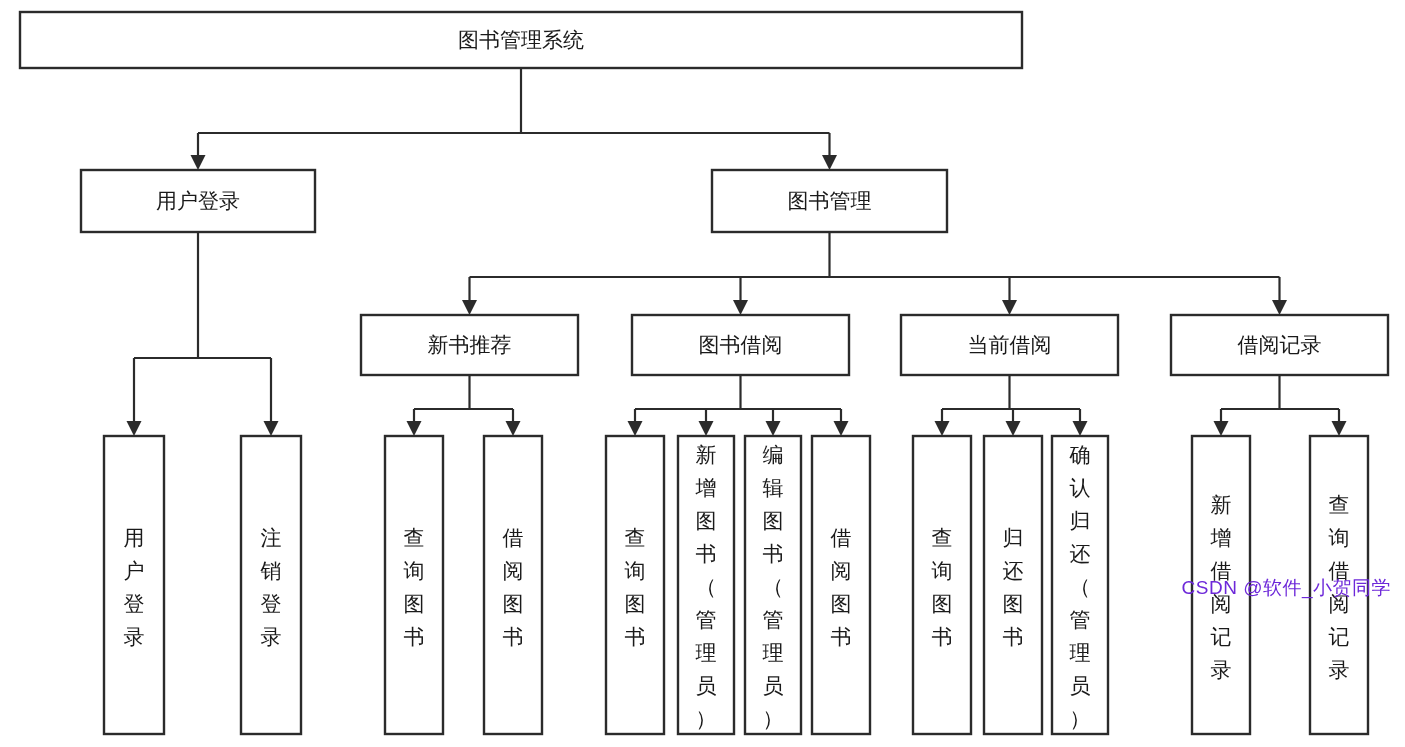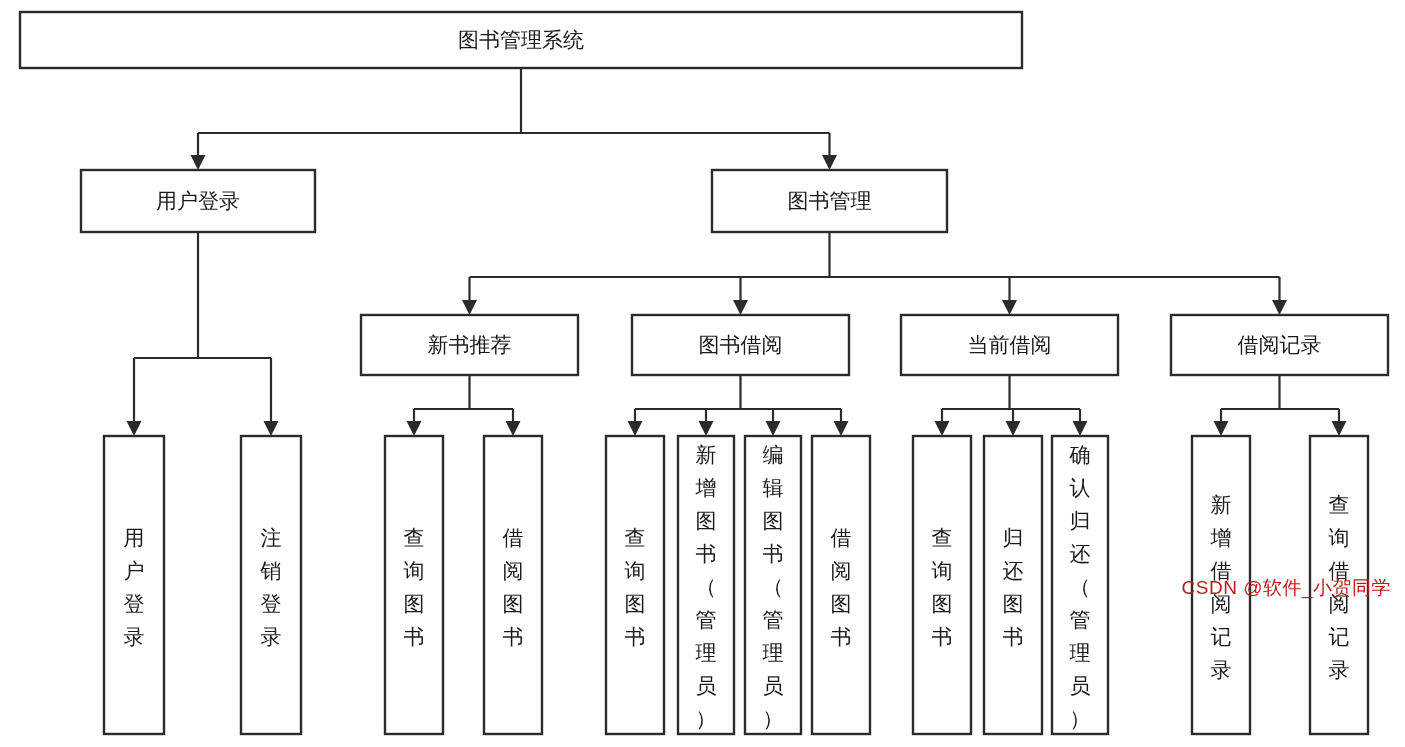--- a/index.html
+++ b/index.html
@@ -52,21 +52,21 @@
   .arrow-head {
     fill: #2b2b2b;
     stroke: none;
   }
   .watermark {
     position: absolute;
     right: 14px;
     bottom: 6px;
     font-family: "Liberation Sans", "DejaVu Sans", sans-serif;
     font-size: 19px;
-    color: #b91c1c;
+    color: #6d28d9;
     letter-spacing: 0.5px;
     white-space: nowrap;
     pointer-events: none;
   }
 </style>
 </head>
 <body>
 
 <div id="diagram-root">
   <svg id="tree-svg" viewBox="0 0 1405 747" xmlns="http://www.w3.org/2000/svg">

